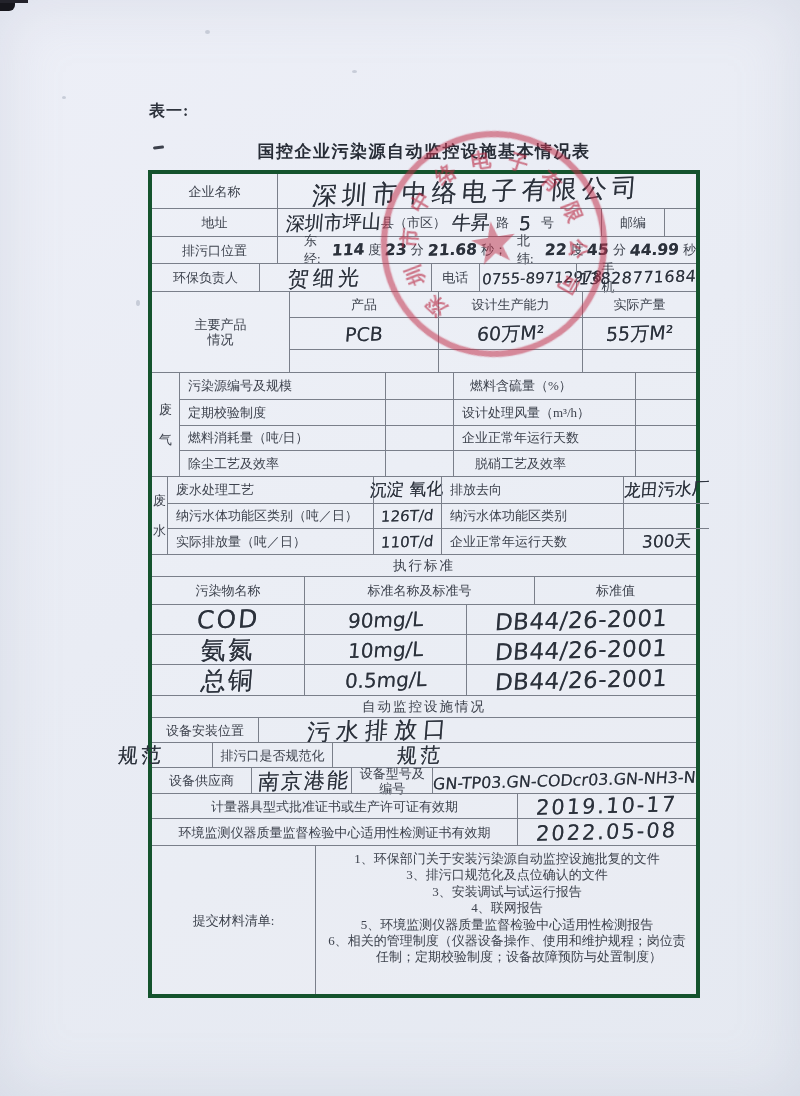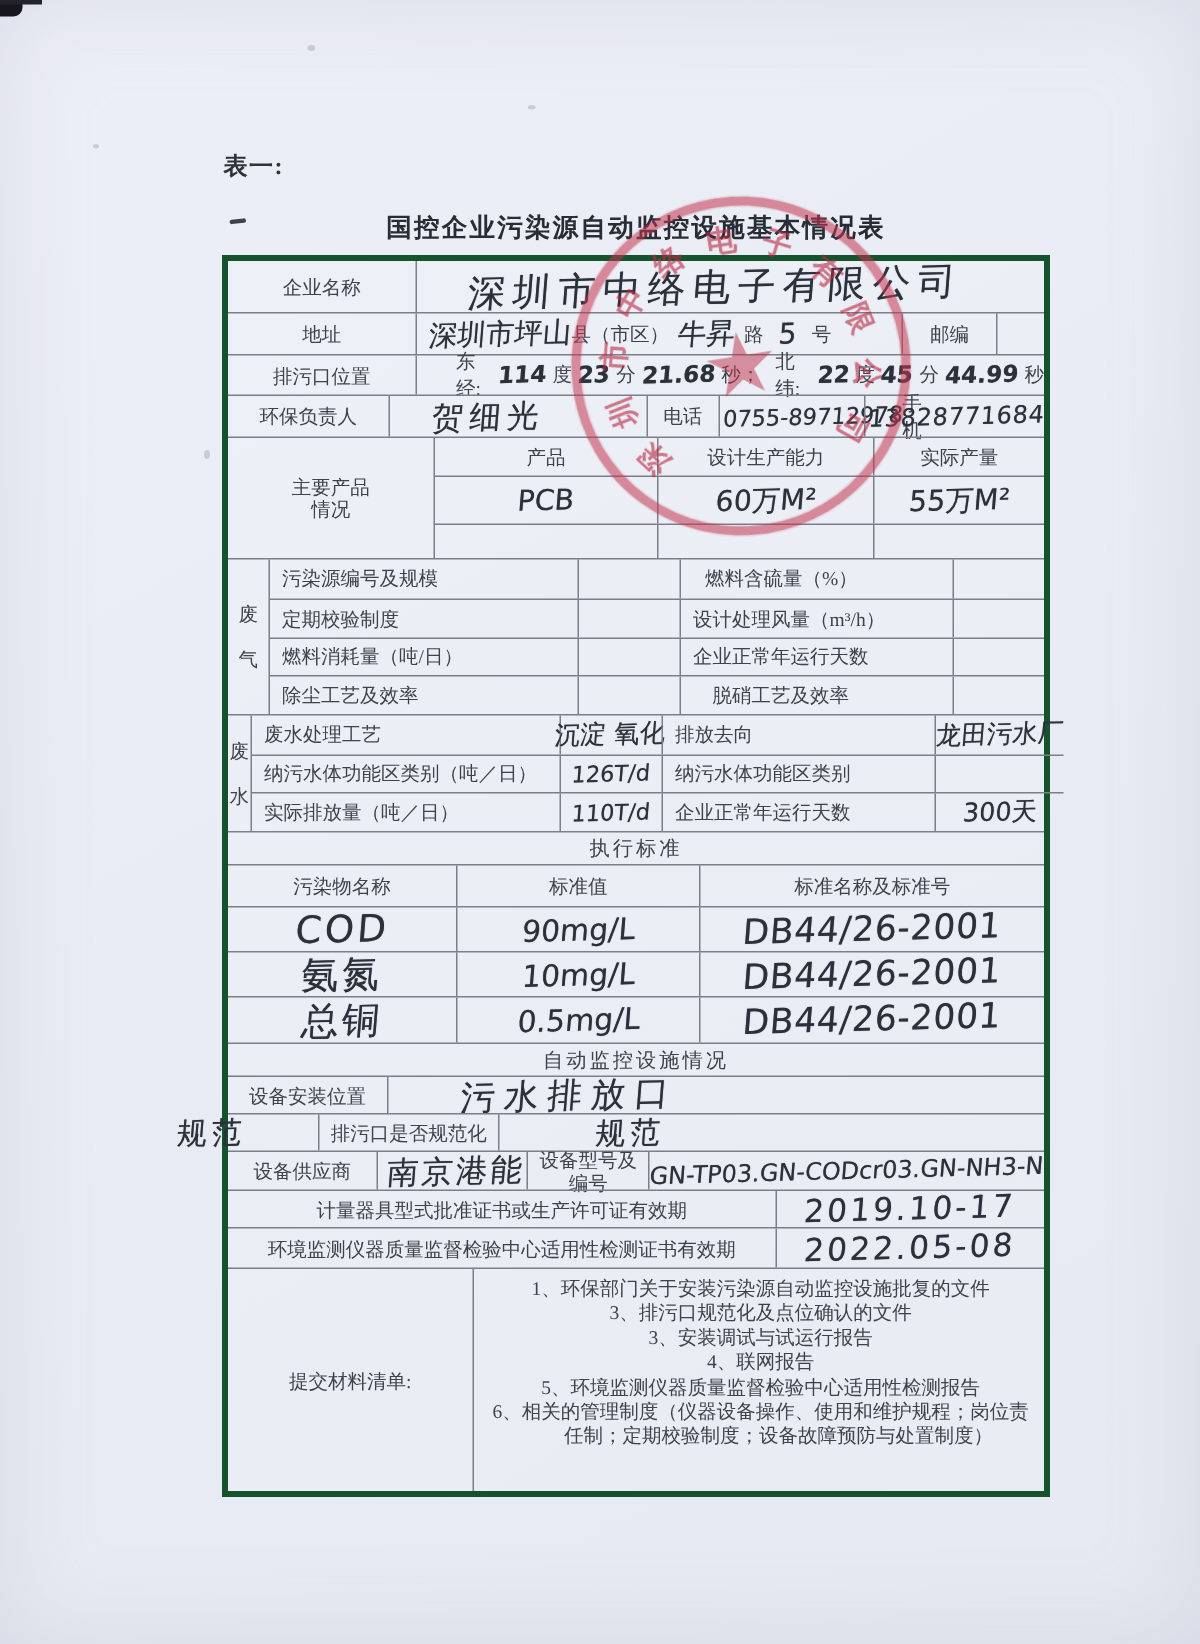--- a/index.html
+++ b/index.html
@@ -236,22 +236,22 @@
               <span class="hw hw-med">300天</span>
             </div>
         </div>
       </div>
     </div>
 
     <div class="row hdr" style="height:22px">执行标准</div>
 
     <div class="row" style="height:28px">
       <div class="c lbl" style="width:152px">污染物名称</div>
+      <div class="c lbl" style="flex:1">标准名称及标准号</div>
       <div class="c lbl" style="width:162px">标准值</div>
-      <div class="c lbl" style="flex:1">标准名称及标准号</div>
     </div>
     <div class="row" style="height:30px">
       <div class="c hwc" style="width:152px;justify-content:center">
           <span class="hw hw-poll">COD</span>
         </div>
       <div class="c hwc" style="width:162px;justify-content:center">
           <span class="hw hw-pollv">90mg/L</span>
         </div>
       <div class="c hwc" style="flex:1;justify-content:center">
           <span class="hw hw-std">DB44/26-2001</span>

